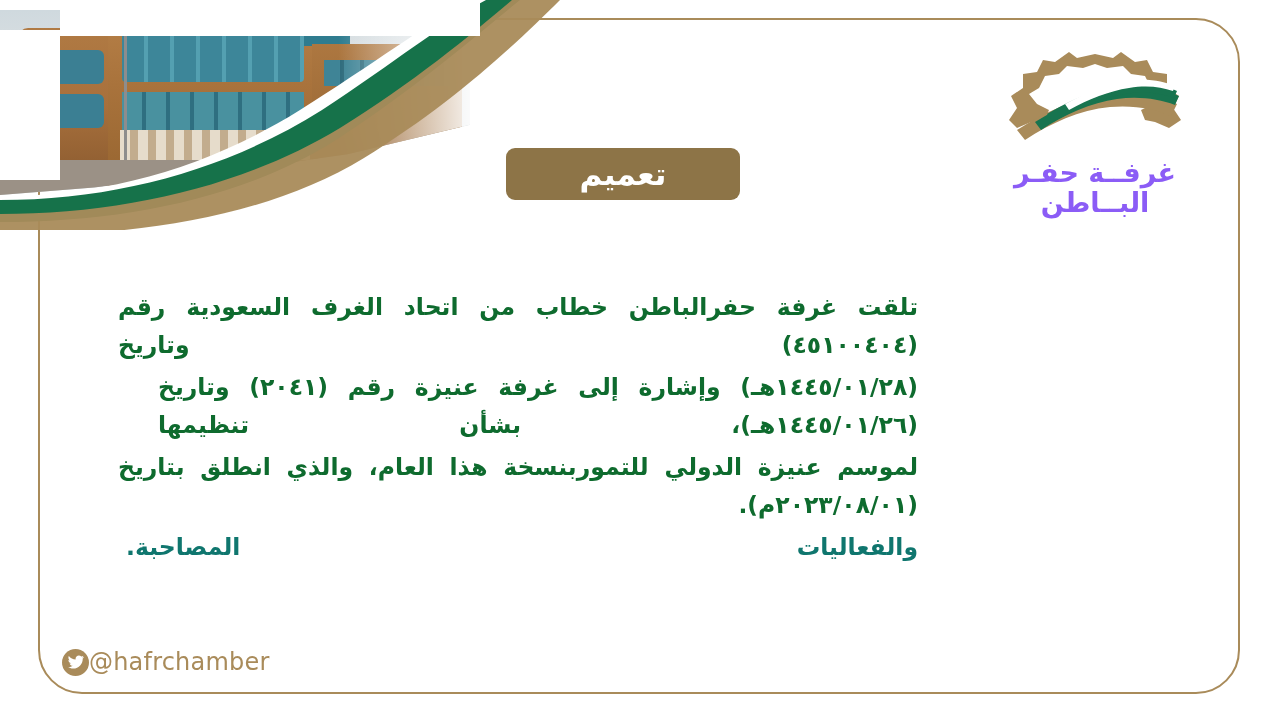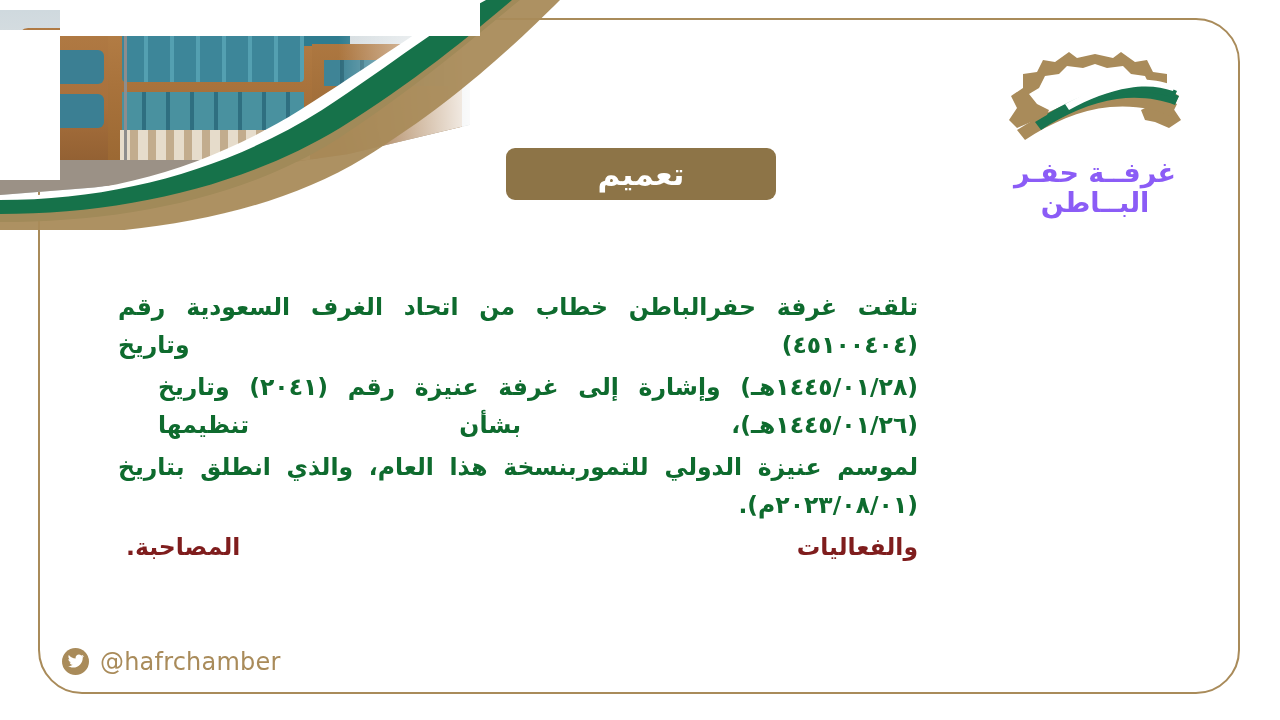--- a/index.html
+++ b/index.html
@@ -159,21 +159,21 @@
     letter-spacing: 2.1px;
     margin-top: 3px;
     direction: ltr;
   }
 
   
   .badge {
     position: absolute;
     left: 506px;
     top: 148px;
-    width: 270px;
+    width: 234px;
     height: 52px;
     background: #8d7447;
     border-radius: 9px;
     color: #ffffff;
     font-size: 31px;
     font-weight: 700;
     line-height: 52px;
     text-align: center;
     letter-spacing: 1px;
   }
@@ -211,35 +211,34 @@
     text-align-last: justify;
     margin-left: 40px;
   }
   .para.last {
     text-align: justify;
     text-align-last: justify;
   }
   .tail {
     direction: rtl;
     text-align: left;
-    color: #7f1d1d;
+    color: #0f766e;
     font-size: 23.5px;
     font-weight: 700;
     line-height: 1.62;
     margin-left: 8px;
   }
 
   
   .footer {
     position: absolute;
     left: 62px;
     bottom: 44px;
     display: flex;
-    align-items: flex-start;
-    gap: 11px;
+    align-items: center;
     direction: ltr;
     margin-top: 30px;
   }
   .tw-icon {
     width: 27px; height: 27px; border-radius: 50%;
     background: #a98b5a;
     display: flex; align-items: center; justify-content: center;
   }
   .handle {
     font-family: "DejaVu Sans", sans-serif;

